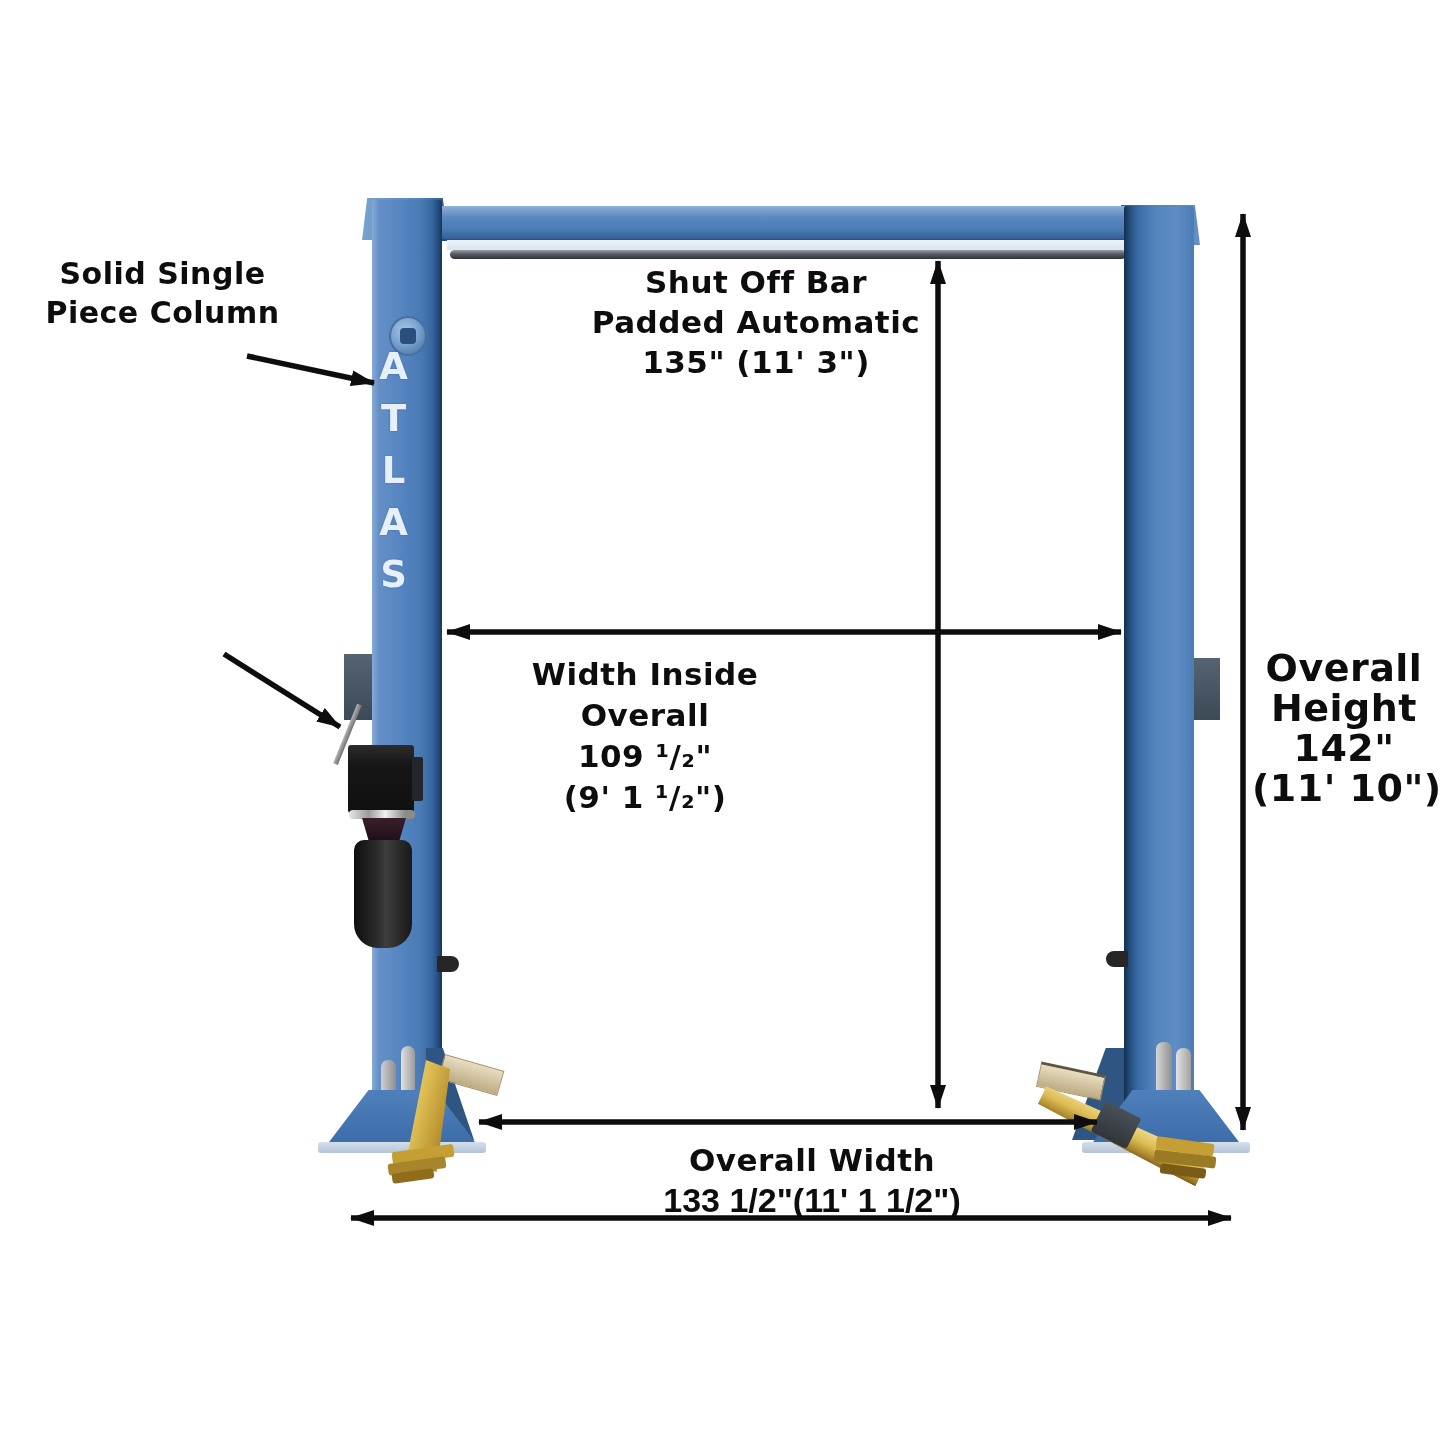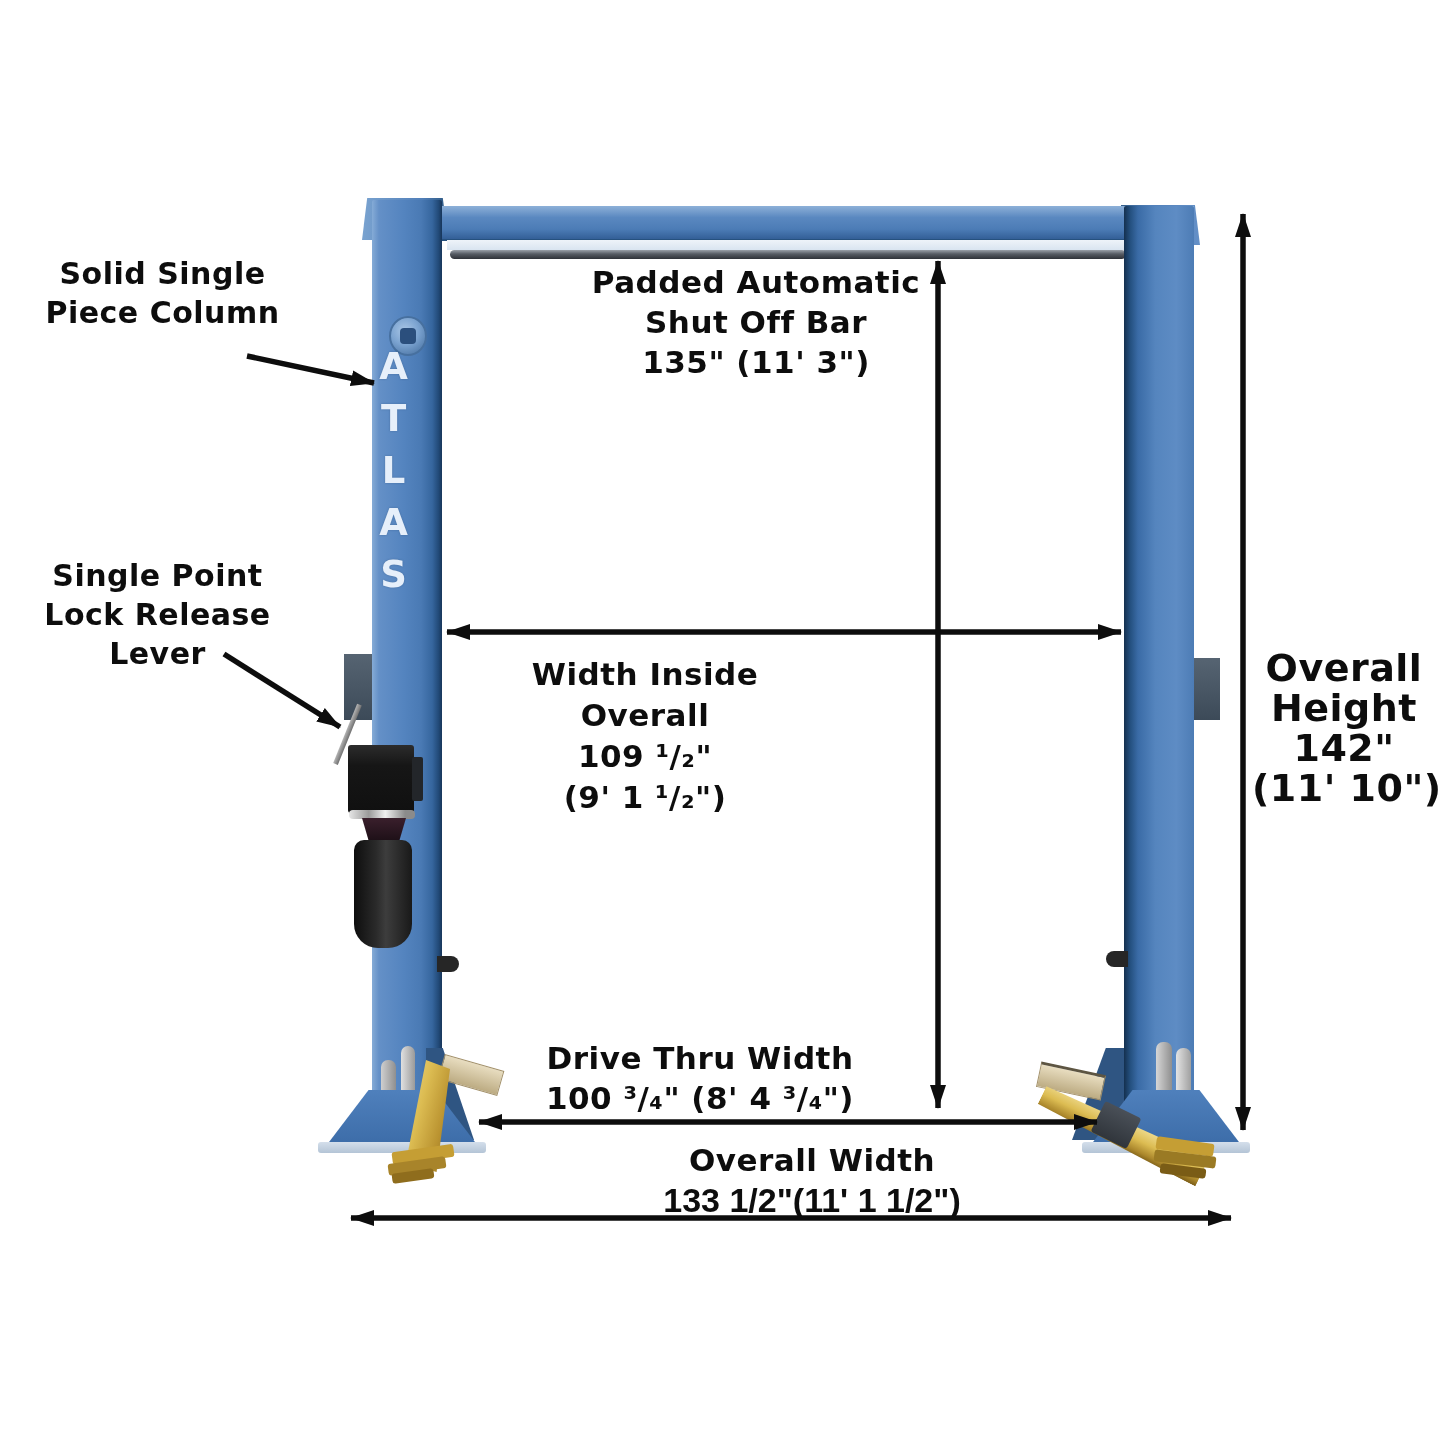--- a/index.html
+++ b/index.html
@@ -226,50 +226,41 @@
   <div class="abs arm-block-right"></div>
   <div class="abs pad-layer pad-r1"></div>
   <div class="abs pad-layer pad-r2"></div>
   <div class="abs pad-layer pad-r3"></div>
 
   <div class="abs ann ann-solid">
     <div>Solid Single</div>
     <div>Piece Column</div>
   </div>
 
-  <div class="abs ann ann-lock">
-    <div>Single Point</div>
-    <div>Lock Release</div>
-    <div>Lever</div>
-  </div>
 
   <div class="abs ann ann-shutoff">
+    <div>Shut Off Bar</div>
     <div>Padded Automatic</div>
-    <div>Shut Off Bar</div>
     <div>135" (11' 3")</div>
   </div>
 
   <div class="abs ann ann-width-inside">
     <div>Width Inside</div>
     <div>Overall</div>
     <div>109 ¹/₂"</div>
     <div>(9' 1 ¹/₂")</div>
   </div>
 
   <div class="abs ann ann-height">
     <div>Overall</div>
     <div>Height</div>
     <div>142"</div>
     <div>(11' 10")</div>
   </div>
 
-  <div class="abs ann ann-drivethru">
-    <div>Drive Thru Width</div>
-    <div>100 ³/₄" (8' 4 ³/₄")</div>
-  </div>
 
   <div class="abs ann ann-overall-width">
     <div>Overall Width</div>
     <div class="numline">133 1/2"(11' 1 1/2")</div>
   </div>
 
   <svg id="arrows" class="abs" viewBox="0 0 1445 1445" xmlns="http://www.w3.org/2000/svg">
     <defs>
       <marker id="ah" viewBox="0 0 24 18" markerWidth="24" markerHeight="18" refX="23" refY="9" orient="auto-start-reverse" markerUnits="userSpaceOnUse">
         <path d="M0,1 L24,9 L0,17 Z" fill="#0d0d0d"></path>

